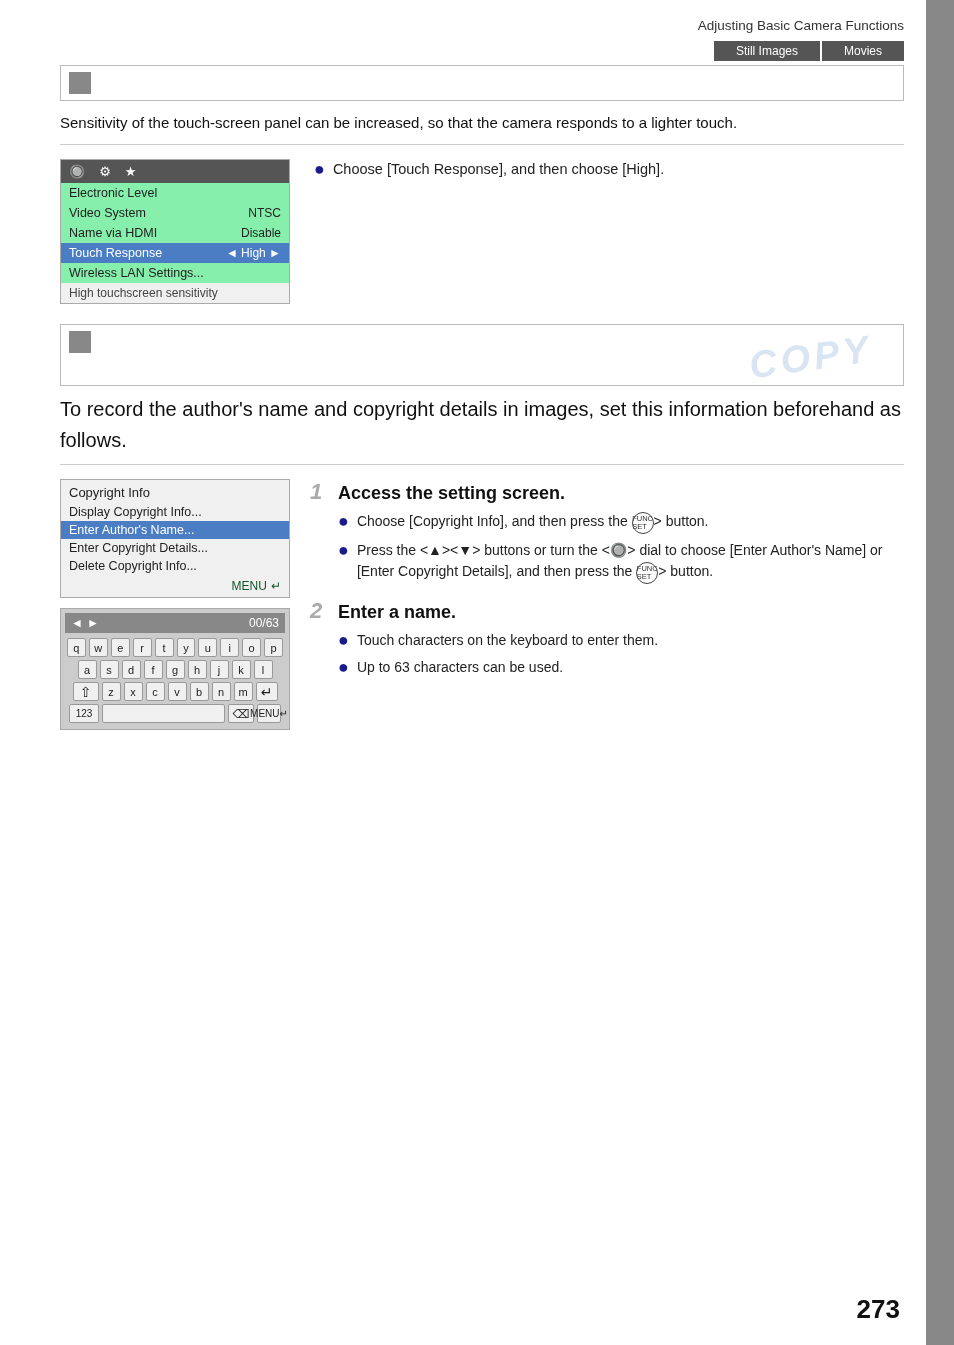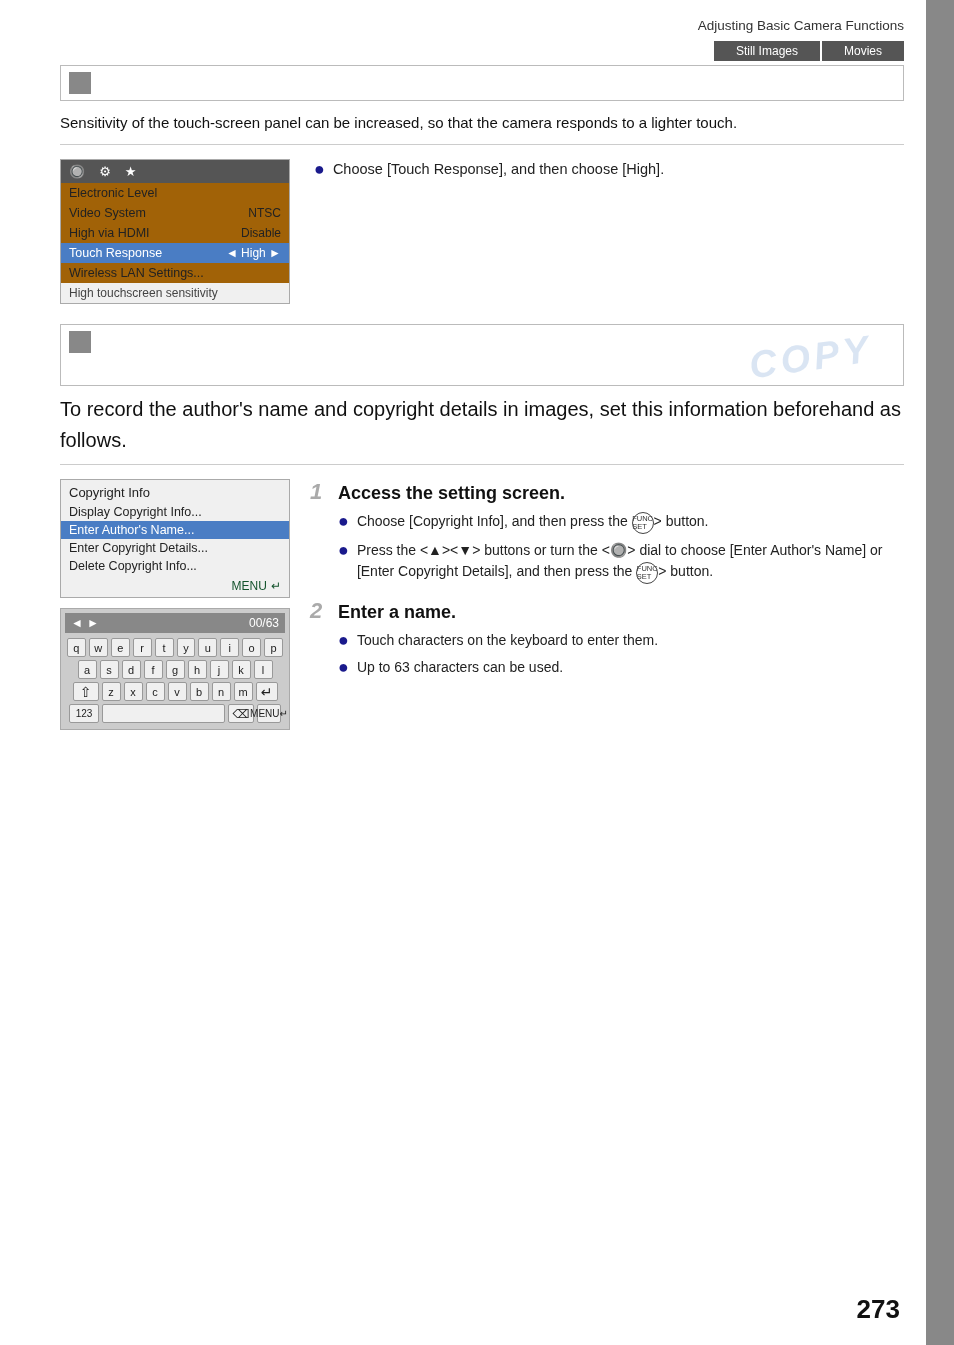--- a/index.html
+++ b/index.html
@@ -110,21 +110,21 @@
     .camera-menu-header .icon-star {
       font-size: 13px;
     }
     .camera-menu-item {
       padding: 3px 8px;
       display: flex;
       justify-content: space-between;
       align-items: center;
       font-size: 12.5px;
       color: #222;
-      background: #a16207;
+      background: #86efac;
     }
     .camera-menu-item.highlighted {
       background: #4a7dc4;
       color: #fff;
     }
     .camera-menu-item .item-right {
       display: flex;
       align-items: center;
       gap: 4px;
       font-size: 12px;
@@ -397,21 +397,21 @@
     </div>
     <div class="camera-menu-item">
       <span>Electronic Level</span>
       <span class="item-right"></span>
     </div>
     <div class="camera-menu-item">
       <span>Video System</span>
       <span class="item-right">NTSC</span>
     </div>
     <div class="camera-menu-item">
-      <span>High via HDMI</span>
+      <span>Name via HDMI</span>
       <span class="item-right">Disable</span>
     </div>
     <div class="camera-menu-item highlighted">
       <span>Touch Response</span>
       <span class="item-right">◄ High ►</span>
     </div>
     <div class="camera-menu-item">
       <span>Wireless LAN Settings...</span>
     </div>
     <div class="camera-menu-bottom-text">

